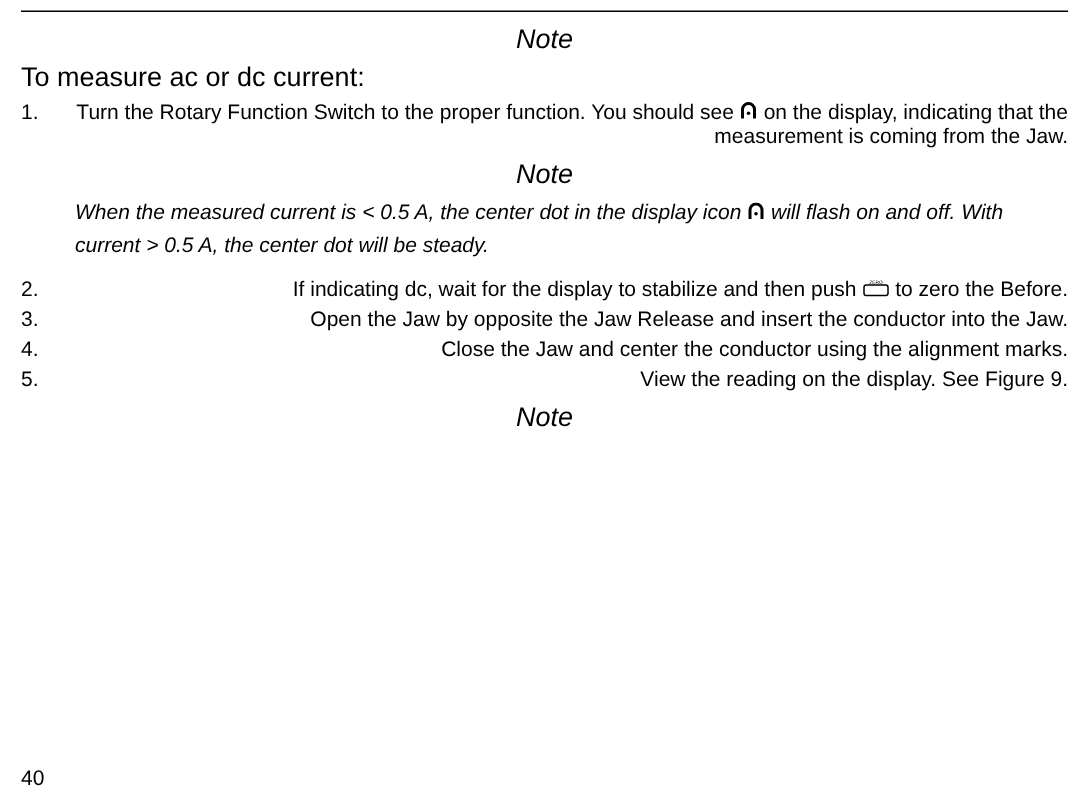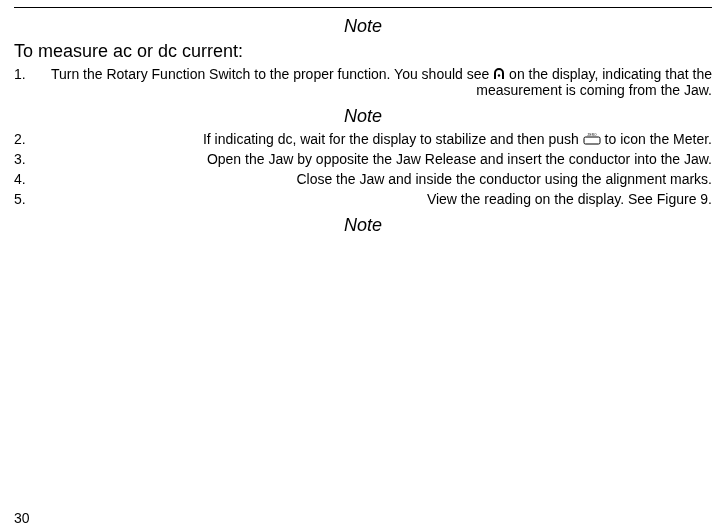--- a/index.html
+++ b/index.html
@@ -65,42 +65,48 @@
     <div class="ol-num">1.</div>
     <div class="ol-text">
       <span>Turn the Rotary Function Switch to the proper function. You should see </span><span class="jaw-icon sym"><svg viewBox="0 0 12 12">
             <path d="M2 11 L2 5 A4 4 0 0 1 10 5 L10 11" fill="none" stroke="#000" stroke-width="2"></path>
             <circle cx="6" cy="7.5" r="1.2" fill="#000"></circle>
           </svg></span><span> on the display, indicating that the measurement is coming from the Jaw.</span>
     </div>
   </div>
 
   <div class="note-label">Note</div>
+  <div class="note-body">
+    <span>When the measured current is &lt; 0.5 A, the center dot in the display icon </span><span class="jaw-icon sym"><svg viewBox="0 0 12 12">
+          <path d="M2 11 L2 5 A4 4 0 0 1 10 5 L10 11" fill="none" stroke="#000" stroke-width="2"></path>
+          <circle cx="6" cy="7.5" r="1.2" fill="#000"></circle>
+        </svg></span><span> will flash on and off. With current &gt; 0.5 A, the center dot will be steady.</span>
+  </div>
 
   <div class="ol-row">
     <div class="ol-num">2.</div>
     <div class="ol-text">
       <span>If indicating dc, wait for the display to stabilize and then push </span><span class="zero-btn sym"><svg viewBox="0 0 18 12">
             <text x="9" y="3" text-anchor="middle" font-size="3.2" font-family="Arial" fill="#000">ZERO</text>
             <rect x="1" y="4" width="16" height="7" rx="1.5" ry="1.5" fill="none" stroke="#000" stroke-width="1"></rect>
-          </svg></span><span> to icon the Meter.</span>
+          </svg></span><span> to zero the Before.</span>
     </div>
   </div>
 
   <div class="ol-row">
     <div class="ol-num">3.</div>
     <div class="ol-text">Open the Jaw by opposite the Jaw Release and insert the conductor into the Jaw.</div>
   </div>
 
   <div class="ol-row">
     <div class="ol-num">4.</div>
-    <div class="ol-text">Close the Jaw and inside the conductor using the alignment marks.</div>
+    <div class="ol-text">Close the Jaw and center the conductor using the alignment marks.</div>
   </div>
 
   <div class="ol-row">
     <div class="ol-num">5.</div>
     <div class="ol-text">View the reading on the display. See Figure 9.</div>
   </div>
 
   <div class="note-label">Note</div>
 
-  <div class="page-num">30</div>
+  <div class="page-num">40</div>
 </div>
 
 </body></html>

